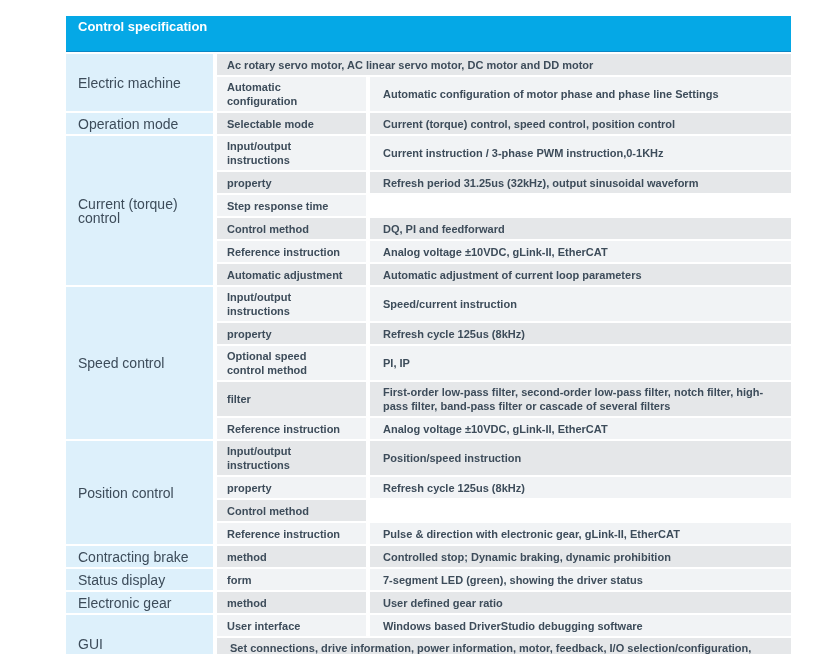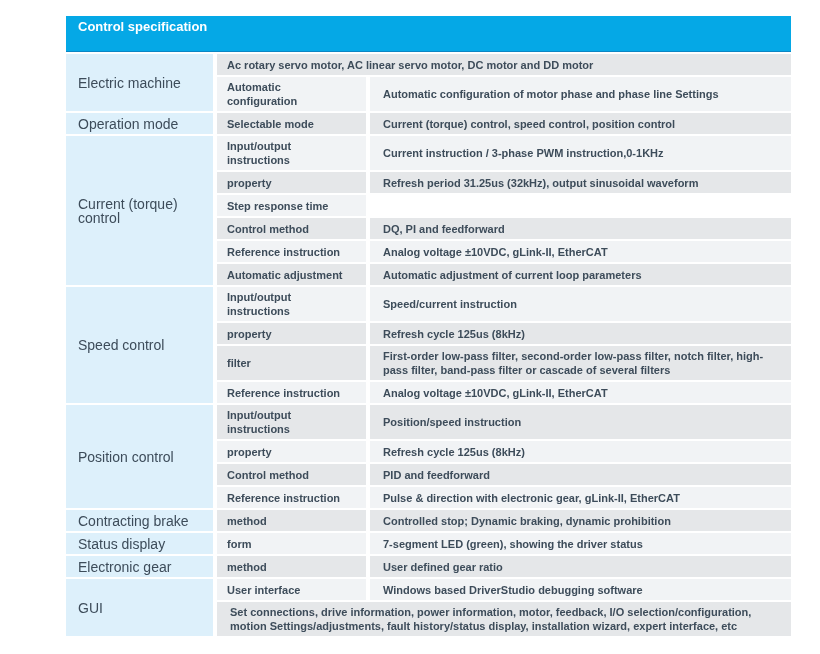--- a/index.html
+++ b/index.html
@@ -104,20 +104,24 @@
         <div class="grows">
           <div class="row">
             <div class="cell sub shade-b">Input/output instructions</div>
             <div class="cell desc shade-b">Speed/current instruction</div>
           </div>
           <div class="row">
             <div class="cell sub shade-a">property</div>
             <div class="cell desc shade-a">Refresh cycle 125us (8kHz)</div>
           </div>
           <div class="row">
+            <div class="cell sub shade-b">Optional speed control method</div>
+            <div class="cell desc shade-b">PI, IP</div>
+          </div>
+          <div class="row">
             <div class="cell sub shade-a">filter</div>
             <div class="cell desc shade-a">First-order low-pass filter, second-order low-pass filter, notch filter, high-pass filter, band-pass filter or cascade of several filters</div>
           </div>
           <div class="row">
             <div class="cell sub shade-b">Reference instruction</div>
             <div class="cell desc shade-b">Analog voltage ±10VDC, gLink-II, EtherCAT</div>
           </div>
         </div>
       </div>
       <div class="group">
@@ -126,21 +130,20 @@
           <div class="row">
             <div class="cell sub shade-a">Input/output instructions</div>
             <div class="cell desc shade-a">Position/speed instruction</div>
           </div>
           <div class="row">
             <div class="cell sub shade-b">property</div>
             <div class="cell desc shade-b">Refresh cycle 125us (8kHz)</div>
           </div>
           <div class="row">
             <div class="cell sub shade-a">Control method</div>
-            <div class="cell desc shade-a">PID and feedforward</div>
           </div>
           <div class="row">
             <div class="cell sub shade-b">Reference instruction</div>
             <div class="cell desc shade-b">Pulse &amp; direction with electronic gear, gLink-II, EtherCAT</div>
           </div>
         </div>
       </div>
       <div class="group">
         <div class="cat">Contracting brake</div>
         <div class="grows">

